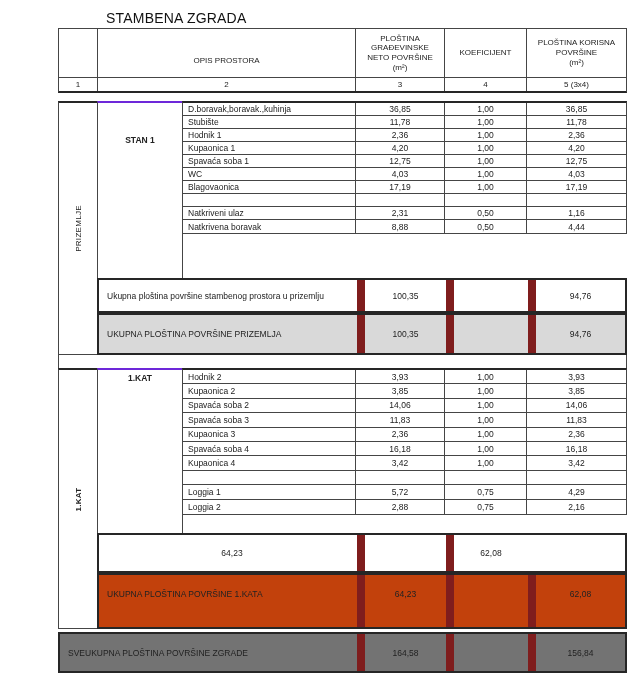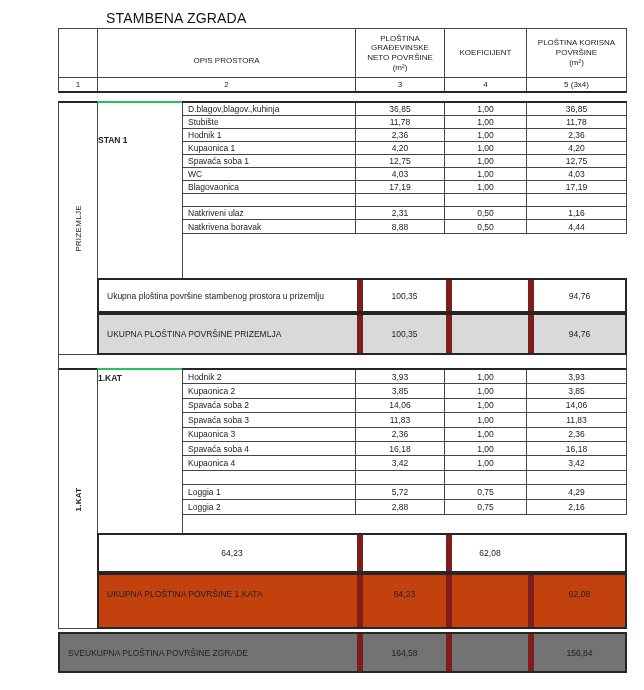--- a/index.html
+++ b/index.html
@@ -42,35 +42,35 @@
   .cell.num  { justify-content:center; }
 
   
   .sumrow {
     display:grid; grid-template-columns:258px 89px 82px 1fr;
     border:2px solid #262626; background:#fff;
   }
   .sumrow.grand { grid-template-columns:297px 89px 82px 1fr; }
   .sumrow .cell {
     display:flex; align-items:center; font-size:8.5px; overflow:hidden;
-    border-left:6px solid #7f1d1d;
+    border-left:8px solid #7f1d1d;
   }
   .sumrow .cell:first-child { border-left:none; padding-left:8px; justify-content:flex-start; }
   .sumrow.lifted .cell { align-items:center; padding-bottom:14px; }
   .sumrow .cell.num { justify-content:center; }
 
   
   .floorcell {
     border:1px solid #454545; border-right:none; border-top:2px solid #262626;
     display:flex; align-items:center; justify-content:center; background:#fff;
   }
   .floorcell .vtext { transform:rotate(-90deg); white-space:nowrap; font-size:8px; letter-spacing:.3px; }
   .floorcell .vtext.bold { font-weight:bold; }
-  .stancell { border-left:1px solid #454545; border-top:2px solid #22c55e;
-    display:flex; justify-content:flex-start; align-items:flex-start; font-size:8.5px; font-weight:bold; background:#fff; }
+  .stancell { border-left:1px solid #454545; border-top:2px solid #6d28d9;
+    display:flex; justify-content:center; align-items:flex-start; font-size:8.5px; font-weight:bold; background:#fff; }
   .gapline { width:0; border-left:1px solid #454545; }
   .separator { border-left:1px solid #454545; border-right:1px solid #454545; }
 </style>
 </head>
 <body>
 
 <div class="page">
 
   <div class="abs title" style="left:58px; top:10px;">STAMBENA ZGRADA</div>
 
@@ -97,21 +97,21 @@
   </div>
 
   <div class="abs floorcell" style="left:58px; top:101px; width:39px; height:254px;">
     <span class="vtext">PRIZEMLJE</span>
   </div>
   <div class="abs stancell" style="left:97px; top:101px; width:85px; height:177px; padding-top:32px;">
     <span>STAN 1</span>
   </div>
   <div class="abs rooms" style="left:182px; top:101px; width:445px; height:133px;">
     <div class="rrow">
-      <div class="cell name">D.blagov,blagov.,kuhinja</div>
+      <div class="cell name">D.boravak,boravak.,kuhinja</div>
       <div class="cell num">36,85</div>
       <div class="cell num">1,00</div>
       <div class="cell num">36,85</div>
     </div>
     <div class="rrow">
       <div class="cell name">Stubište</div>
       <div class="cell num">11,78</div>
       <div class="cell num">1,00</div>
       <div class="cell num">11,78</div>
     </div>

